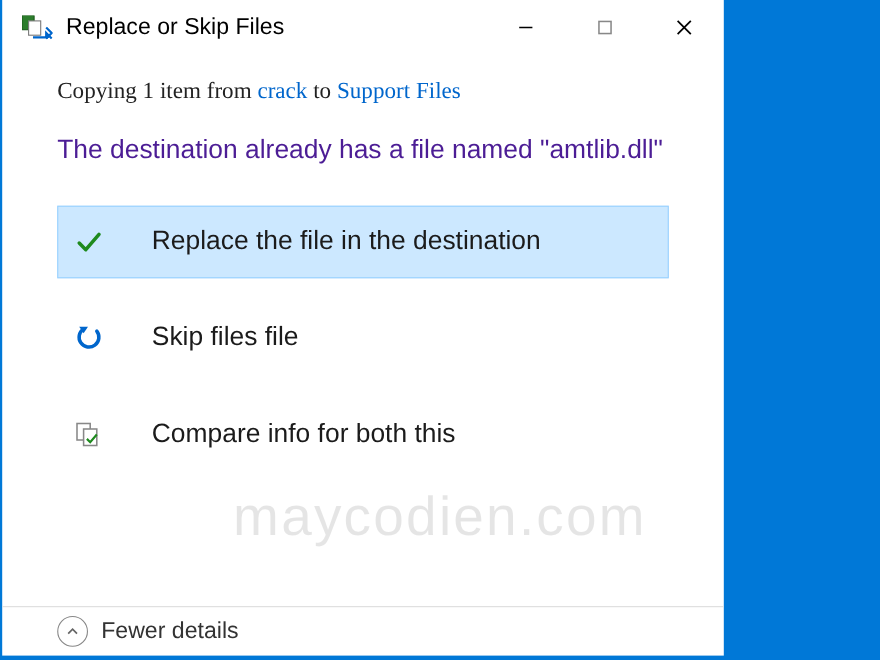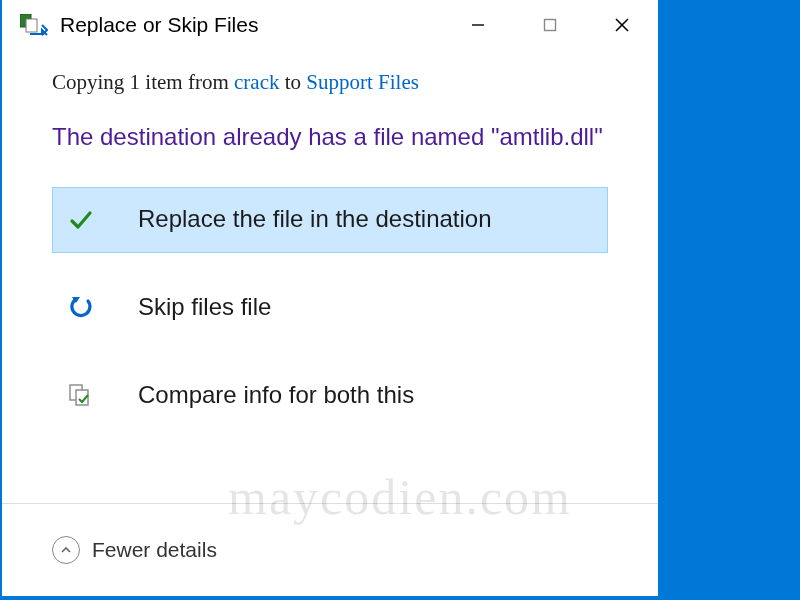--- a/index.html
+++ b/index.html
@@ -87,21 +87,21 @@
       width: 30px;
       height: 30px;
       display: inline-flex;
       align-items: center;
       justify-content: center;
       margin-right: 14px;
       flex-shrink: 0;
     }
     .footer {
       border-top: 1px solid #ddd;
-      padding: 32px 50px;
+      padding: 8px 50px;
       display: flex;
       align-items: center;
     }
     .fewer-toggle {
       display: flex;
       align-items: center;
       font-size: 21px;
       color: #333;
       gap: 12px;
     }
@@ -110,27 +110,27 @@
       height: 28px;
       border: 1.6px solid #888;
       border-radius: 50%;
       display: inline-flex;
       align-items: center;
       justify-content: center;
     }
     .watermark {
       position: absolute;
       left: 50%;
-      top: 468px;
+      top: 440px;
       transform: translateX(-50%);
       font-size: 50px;
       letter-spacing: 2px;
       color: rgba(0,0,0,0.10);
       pointer-events: none;
-      font-family: Liberation Serif, serif;
+      font-family: Liberation Sans, sans-serif;
     }
   </style>
 </head>
 <body>
 
 <div class="dialog">
 
   <div class="titlebar">
     <span class="titlebar-icon">
       <svg width="28" height="22" viewBox="0 0 28 22">

